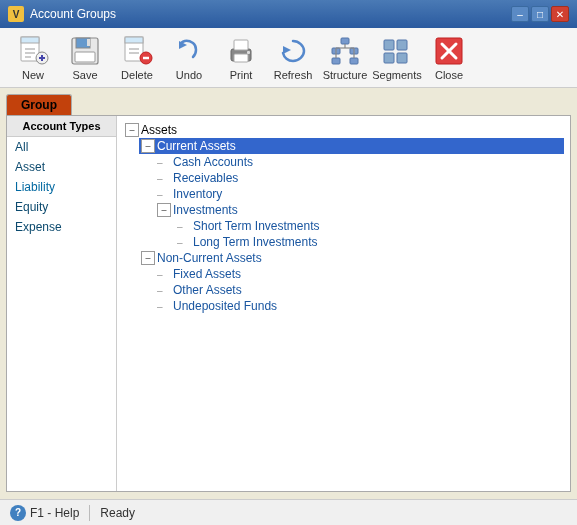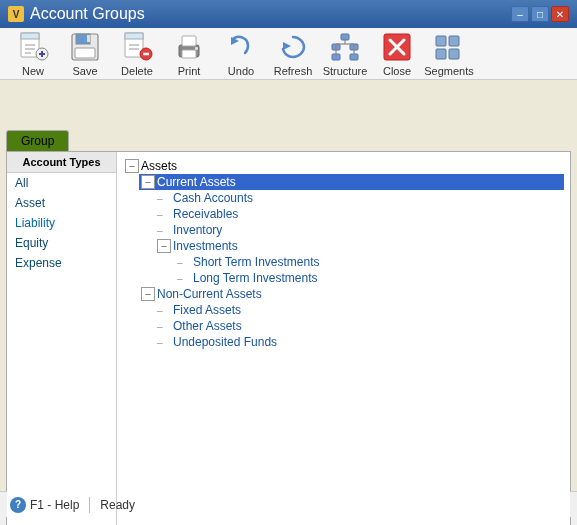--- a/index.html
+++ b/index.html
@@ -33,21 +33,21 @@
       background: #f0c040;
       border-radius: 2px;
       display: flex;
       align-items: center;
       justify-content: center;
       font-weight: bold;
       font-size: 10px;
       color: #333;
     }
     .title-bar-title {
-      font-size: 16px;
+      font-size: 12px;
       font-weight: normal;
     }
     .title-bar-controls {
       display: flex;
       gap: 2px;
     }
     .title-btn {
       width: 18px;
       height: 16px;
       background: #5a8ac5;
@@ -66,21 +66,21 @@
     }
 
     
     .toolbar {
       background: #f5f5f5;
       border-bottom: 1px solid #ccc;
       padding: 4px 8px;
       display: flex;
       align-items: center;
       gap: 2px;
-      height: 52px;
+      height: 60px;
     }
     .tool-item {
       display: flex;
       flex-direction: column;
       align-items: center;
       justify-content: center;
       width: 50px;
       height: 52px;
       cursor: pointer;
       border: 1px solid transparent;
@@ -116,24 +116,23 @@
     .tab {
       background: #f5f5f5;
       border: 1px solid #aaa;
       border-bottom: none;
       padding: 3px 14px;
       font-size: 12px;
       cursor: pointer;
       border-radius: 3px 3px 0 0;
     }
     .tab.active {
-      background: #4d7c0f;
+      background: #c2410c;
       border-color: #aaa;
-      font-weight: normal;
-      margin-top: 44px;
+      font-weight: bold;
     }
 
     
     .group-panel {
       background: white;
       border: 1px solid #aaa;
       display: flex;
       height: calc(100% - 22px);
       overflow: hidden;
     }
@@ -307,37 +306,37 @@
         <circle cx="25" cy="23" r="6" fill="#e04040" stroke="#c02020" stroke-width="1"></circle>
         <line x1="22" y1="23" x2="28" y2="23" stroke="white" stroke-width="2.5"></line>
       </svg>
     </div>
     <span class="tool-label">Delete</span>
   </div>
 
   <div class="tool-item">
     <div class="tool-icon">
       <svg width="32" height="32" viewBox="0 0 32 32">
+        <path d="M8 10 C8 6 14 4 20 8 C24 11 24 18 20 22" fill="none" stroke="#5588cc" stroke-width="2.5" stroke-linecap="round"></path>
+        <polygon points="6,6 6,14 14,10" fill="#5588cc"></polygon>
+      </svg>
+    </div>
+    <span class="tool-label">Undo</span>
+  </div>
+
+  <div class="tool-item">
+    <div class="tool-icon">
+      <svg width="32" height="32" viewBox="0 0 32 32">
         <rect x="6" y="14" width="20" height="12" rx="2" fill="#888" stroke="#666" stroke-width="1"></rect>
         <rect x="9" y="19" width="14" height="8" rx="1" fill="white" stroke="#aaa" stroke-width="1"></rect>
         <rect x="9" y="5" width="14" height="10" rx="1" fill="white" stroke="#aaa" stroke-width="1"></rect>
         <rect x="22" y="16" width="3" height="3" fill="#ddd" rx="1"></rect>
       </svg>
     </div>
     <span class="tool-label">Print</span>
-  </div>
-
-  <div class="tool-item">
-    <div class="tool-icon">
-      <svg width="32" height="32" viewBox="0 0 32 32">
-        <path d="M8 10 C8 6 14 4 20 8 C24 11 24 18 20 22" fill="none" stroke="#5588cc" stroke-width="2.5" stroke-linecap="round"></path>
-        <polygon points="6,6 6,14 14,10" fill="#5588cc"></polygon>
-      </svg>
-    </div>
-    <span class="tool-label">Undo</span>
   </div>
 
   <div class="tool-item">
     <div class="tool-icon">
       <svg width="32" height="32" viewBox="0 0 32 32">
         <path d="M16 6 C22 6 27 11 27 16 C27 21 22 26 16 26 C11 26 7 22.5 6 18" fill="none" stroke="#5588cc" stroke-width="2.5" stroke-linecap="round"></path>
         <polygon points="6,11 6,19 14,15" fill="#5588cc"></polygon>
       </svg>
     </div>
     <span class="tool-label">Refresh</span>
@@ -356,38 +355,38 @@
         <line x1="7" y1="13" x2="7" y2="23" stroke="#888" stroke-width="1.2"></line>
         <line x1="25" y1="13" x2="25" y2="23" stroke="#888" stroke-width="1.2"></line>
       </svg>
     </div>
     <span class="tool-label">Structure</span>
   </div>
 
   <div class="tool-item">
     <div class="tool-icon">
       <svg width="32" height="32" viewBox="0 0 32 32">
-        <rect x="3" y="3" width="26" height="26" rx="2" fill="#e04040" stroke="#c02020" stroke-width="1"></rect>
-        <line x1="9" y1="9" x2="23" y2="23" stroke="white" stroke-width="3" stroke-linecap="round"></line>
-        <line x1="23" y1="9" x2="9" y2="23" stroke="white" stroke-width="3" stroke-linecap="round"></line>
-      </svg>
-    </div>
-    <span class="tool-label">Close</span>
-  </div>
-
-  <div class="tool-item">
-    <div class="tool-icon">
-      <svg width="32" height="32" viewBox="0 0 32 32">
         <rect x="3" y="5" width="10" height="10" rx="1" fill="#88aacc" stroke="#5577aa" stroke-width="1"></rect>
         <rect x="16" y="5" width="10" height="10" rx="1" fill="#88aacc" stroke="#5577aa" stroke-width="1"></rect>
         <rect x="3" y="18" width="10" height="10" rx="1" fill="#88aacc" stroke="#5577aa" stroke-width="1"></rect>
         <rect x="16" y="18" width="10" height="10" rx="1" fill="#88aacc" stroke="#5577aa" stroke-width="1"></rect>
       </svg>
     </div>
     <span class="tool-label">Segments</span>
+  </div>
+
+  <div class="tool-item">
+    <div class="tool-icon">
+      <svg width="32" height="32" viewBox="0 0 32 32">
+        <rect x="3" y="3" width="26" height="26" rx="2" fill="#e04040" stroke="#c02020" stroke-width="1"></rect>
+        <line x1="9" y1="9" x2="23" y2="23" stroke="white" stroke-width="3" stroke-linecap="round"></line>
+        <line x1="23" y1="9" x2="9" y2="23" stroke="white" stroke-width="3" stroke-linecap="round"></line>
+      </svg>
+    </div>
+    <span class="tool-label">Close</span>
   </div>
 </div>
 
 <div class="main-content">
   <div class="tab-bar">
     <div class="tab active">Group</div>
   </div>
   <div class="group-panel">
 
     <div class="sidebar">

